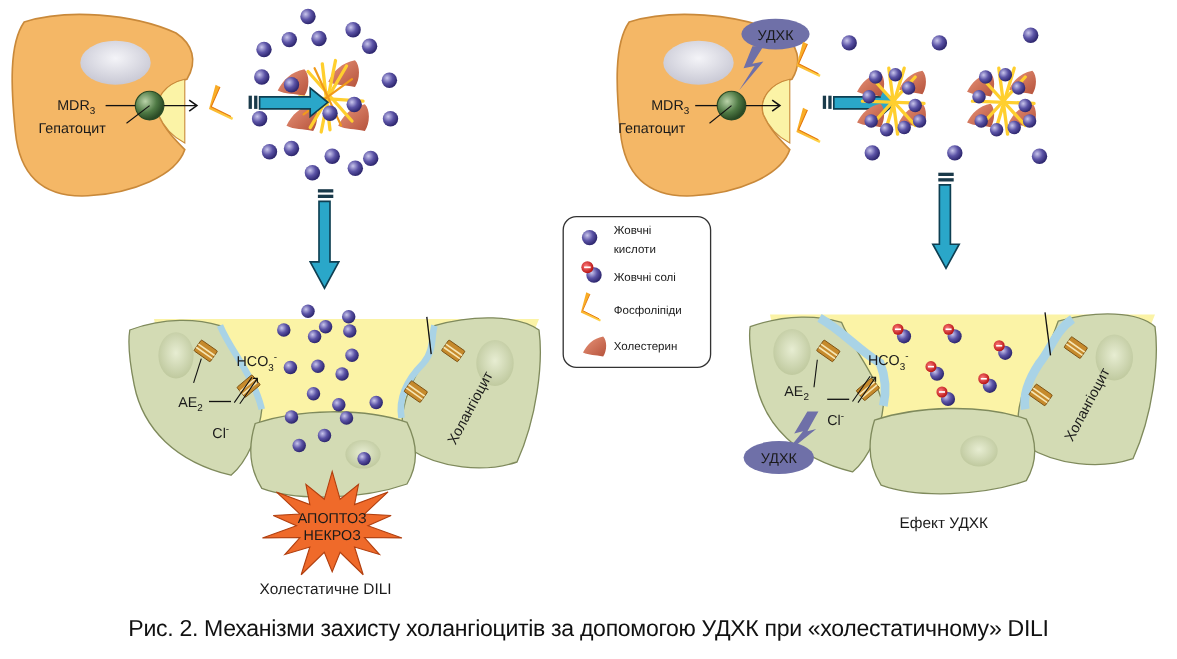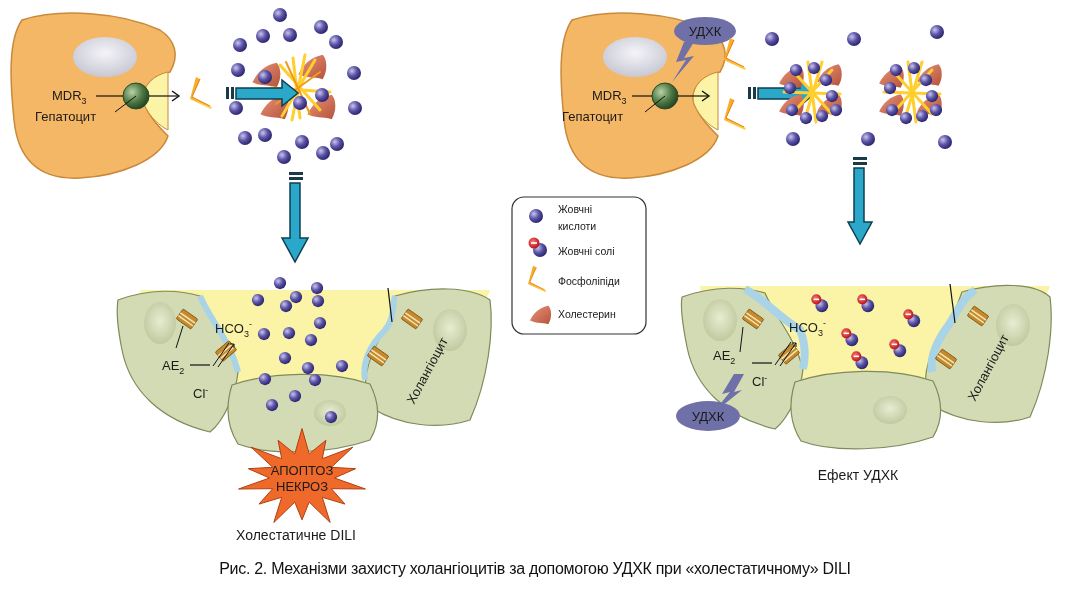--- a/index.html
+++ b/index.html
@@ -1,19 +1,19 @@
 <!DOCTYPE html>
 <html><head>
 <meta charset="utf-8">
 <style>
   html,body{margin:0;padding:0;background:#ffffff;}
   body{width:1070px;height:599px;overflow:hidden;position:relative;font-family:"Liberation Sans",sans-serif;}
   svg{position:absolute;left:0;top:0;}
   .lbl{font-family:"Liberation Sans",sans-serif;fill:#1a1a1a;}
-  .caption{position:absolute;left:0;top:560px;width:1070px;text-align:center;font-family:"Liberation Sans",sans-serif;font-size:16px;color:#111;letter-spacing:-0.3px;}
+  .caption{position:absolute;left:0;top:560px;width:1070px;text-align:center;font-family:"Liberation Sans",sans-serif;font-size:21px;color:#111;letter-spacing:-0.3px;}
 </style>
 </head>
 <body>
 
 <svg width="1070" height="599" viewBox="0 0 1070 599">
   <defs>
     <radialGradient id="ba" cx="35%" cy="35%" r="65%">
       <stop offset="0%" stop-color="#c9c6ec"></stop>
       <stop offset="55%" stop-color="#5b53a6"></stop>
       <stop offset="100%" stop-color="#2f2870"></stop>

